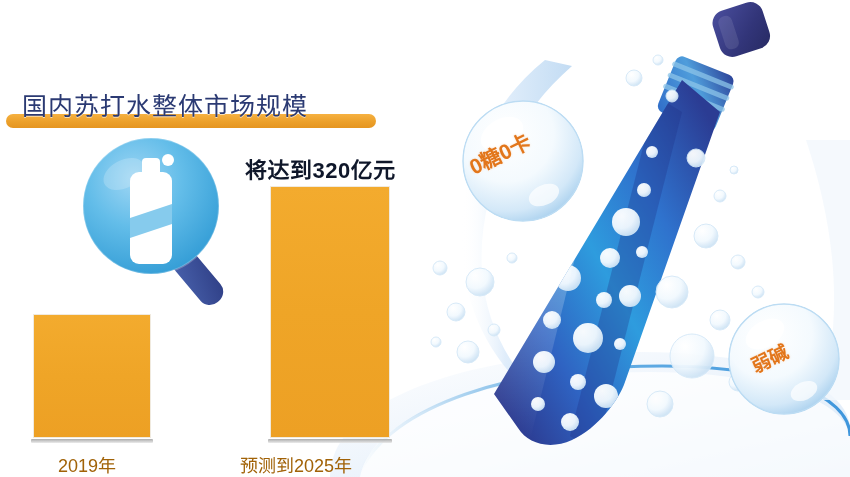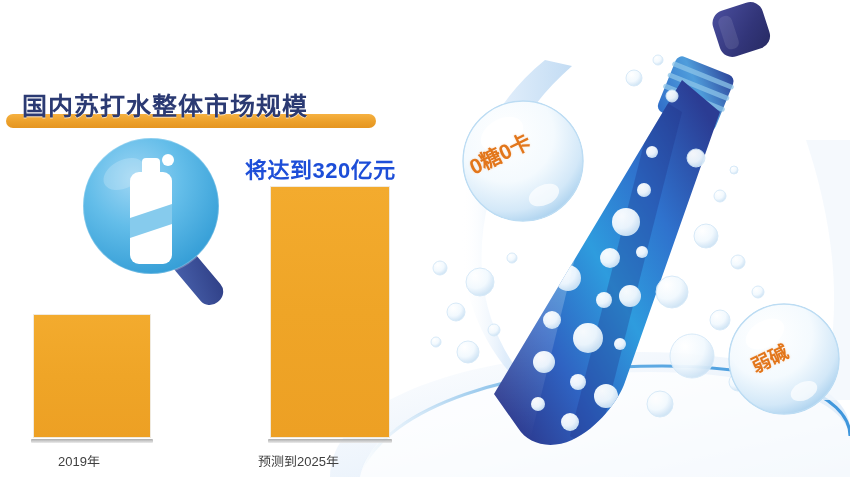--- a/index.html
+++ b/index.html
@@ -25,21 +25,21 @@
     position: absolute;
     left: 6px; top: 114px;
     width: 370px; height: 14px;
     background: linear-gradient(180deg,#f6b141 0%, #eca02a 55%, #e59520 100%);
     border-radius: 7px;
   }
   #page-title {
     position: absolute;
     left: 22px; top: 86px;
     font-size: 25px;
-    font-weight: bold;
+    font-weight: normal;
     letter-spacing: 1px;
     color: #2b3a73;
     white-space: nowrap;
     text-shadow: 0 1px 0 rgba(255,255,255,.6);
   }
 
   
   .bar {
     position: absolute;
     background: linear-gradient(180deg,#f3ab2e 0%, #efa527 50%, #eda024 100%);
@@ -54,35 +54,35 @@
   }
   #bar-2019        { left: 33px;  top: 314px; width: 118px; height: 124px; }
   #bar-2019-shadow { left: 31px;  top: 439px; width: 122px; }
   #bar-2025        { left: 270px; top: 186px; width: 120px; height: 252px; }
   #bar-2025-shadow { left: 268px; top: 439px; width: 124px; }
 
   .bar-value {
     position: absolute;
     font-size: 22px;
     font-weight: bold;
-    color: #1d4ed8;
+    color: #0f172a;
     white-space: nowrap;
     letter-spacing: .5px;
   }
   #value-2019 { left: 22px;  top: 272px; }
   #value-2025 { left: 245px; top: 152px; }
 
   .axis-label {
     position: absolute;
-    font-size: 13px;
-    color: #404040;
+    font-size: 18px;
+    color: #a16207;
     white-space: nowrap;
   }
   #axis-2019 { left: 58px;  top: 451px; }
-  #axis-2025 { left: 258px; top: 451px; }
+  #axis-2025 { left: 240px; top: 451px; }
 
   
   #magnifier { position: absolute; left: 72px; top: 132px; width: 180px; height: 180px; }
 
   
   #bottle { position: absolute; left: 420px; top: 0px; width: 430px; height: 477px; }
 
   
   .callout {
     position: absolute;

